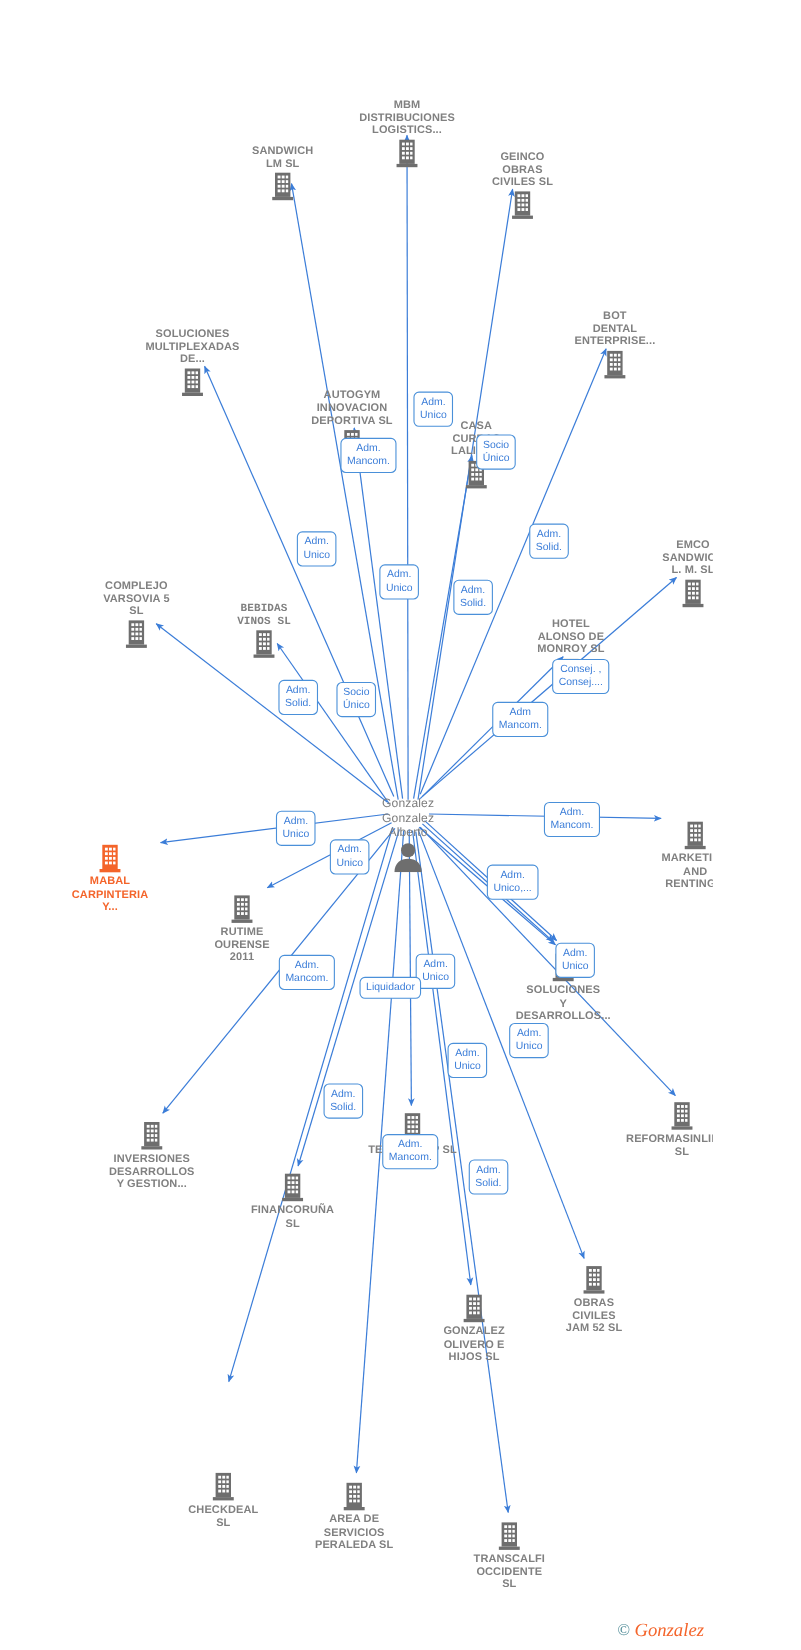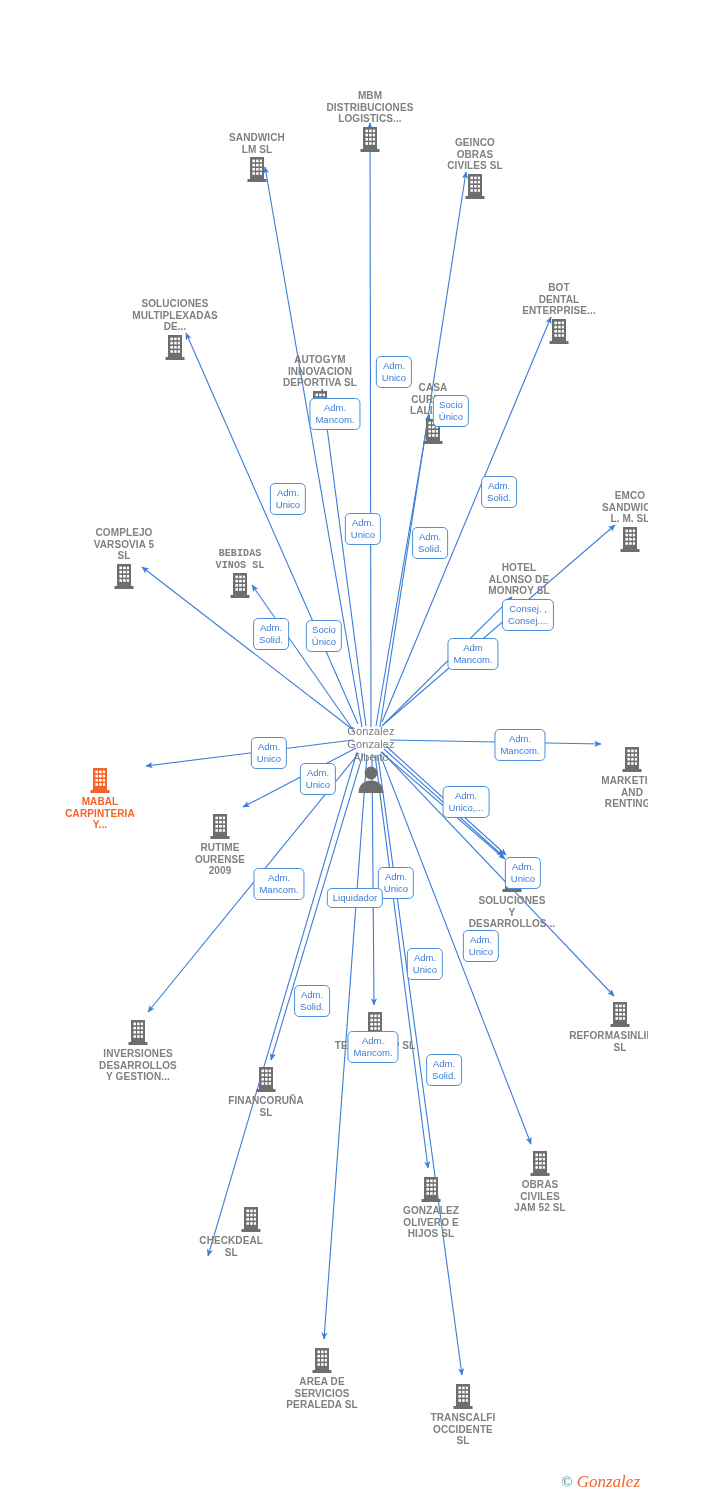--- a/index.html
+++ b/index.html
@@ -454,21 +454,21 @@
               <rect x="7.4" y="12" width="2.6" height="2.6"></rect>
               <rect x="11.1" y="12" width="2.6" height="2.6"></rect>
               <rect x="14.8" y="12" width="2.2" height="2.6"></rect>
               <rect x="7.4" y="16.2" width="2.6" height="2.6"></rect>
               <rect x="11.1" y="16.2" width="2.6" height="2.6"></rect>
               <rect x="14.8" y="16.2" width="2.2" height="2.6"></rect>
             </g>
           </svg></span>
         <span class="node-label">RUTIME
 OURENSE
-2009</span>
+2011</span>
       </div>
       <div class="node" style="left: 512px; top: 866px;">
         <span class="node-icon"><svg width="24" height="28" viewBox="0 0 24 28" aria-hidden="true">
             <rect x="5" y="1" width="14" height="22" fill="#6e6e6e"></rect>
             <rect x="2.5" y="23" width="19" height="3" fill="#6e6e6e"></rect>
             <g fill="#ffffff">
               <rect x="7.4" y="3.6" width="2.6" height="2.6"></rect>
               <rect x="11.1" y="3.6" width="2.6" height="2.6"></rect>
               <rect x="14.8" y="3.6" width="2.2" height="2.6"></rect>
               <rect x="7.4" y="7.8" width="2.6" height="2.6"></rect>
@@ -613,21 +613,21 @@
               <rect x="14.8" y="12" width="2.2" height="2.6"></rect>
               <rect x="7.4" y="16.2" width="2.6" height="2.6"></rect>
               <rect x="11.1" y="16.2" width="2.6" height="2.6"></rect>
               <rect x="14.8" y="16.2" width="2.2" height="2.6"></rect>
             </g>
           </svg></span>
         <span class="node-label">GONZALEZ
 OLIVERO E
 HIJOS  SL</span>
       </div>
-      <div class="node" style="left: 203px; top: 1206px; align-items: flex-end;">
+      <div class="node" style="left: 203px; top: 1338px;">
         <span class="node-icon"><svg width="24" height="28" viewBox="0 0 24 28" aria-hidden="true">
             <rect x="5" y="1" width="14" height="22" fill="#6e6e6e"></rect>
             <rect x="2.5" y="23" width="19" height="3" fill="#6e6e6e"></rect>
             <g fill="#ffffff">
               <rect x="7.4" y="3.6" width="2.6" height="2.6"></rect>
               <rect x="11.1" y="3.6" width="2.6" height="2.6"></rect>
               <rect x="14.8" y="3.6" width="2.2" height="2.6"></rect>
               <rect x="7.4" y="7.8" width="2.6" height="2.6"></rect>
               <rect x="11.1" y="7.8" width="2.6" height="2.6"></rect>
               <rect x="14.8" y="7.8" width="2.2" height="2.6"></rect>

